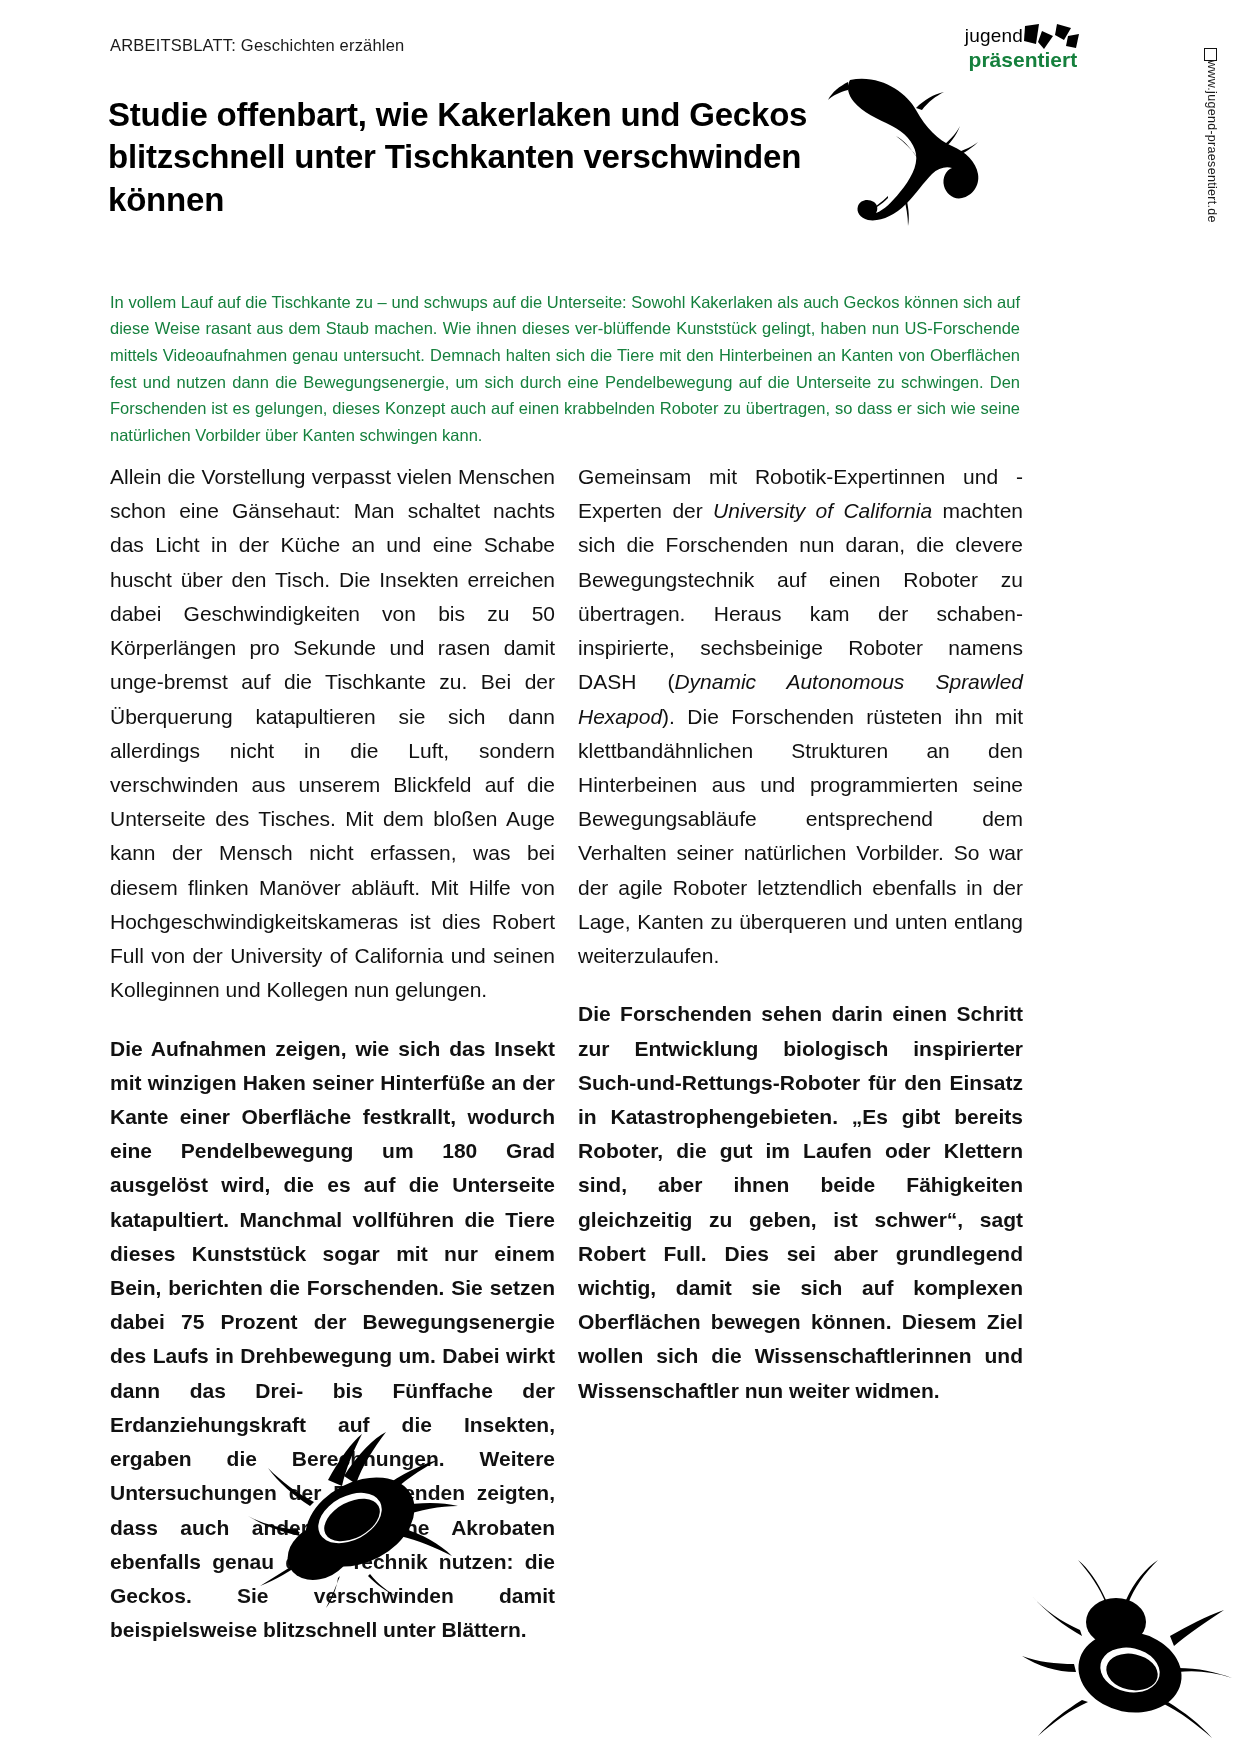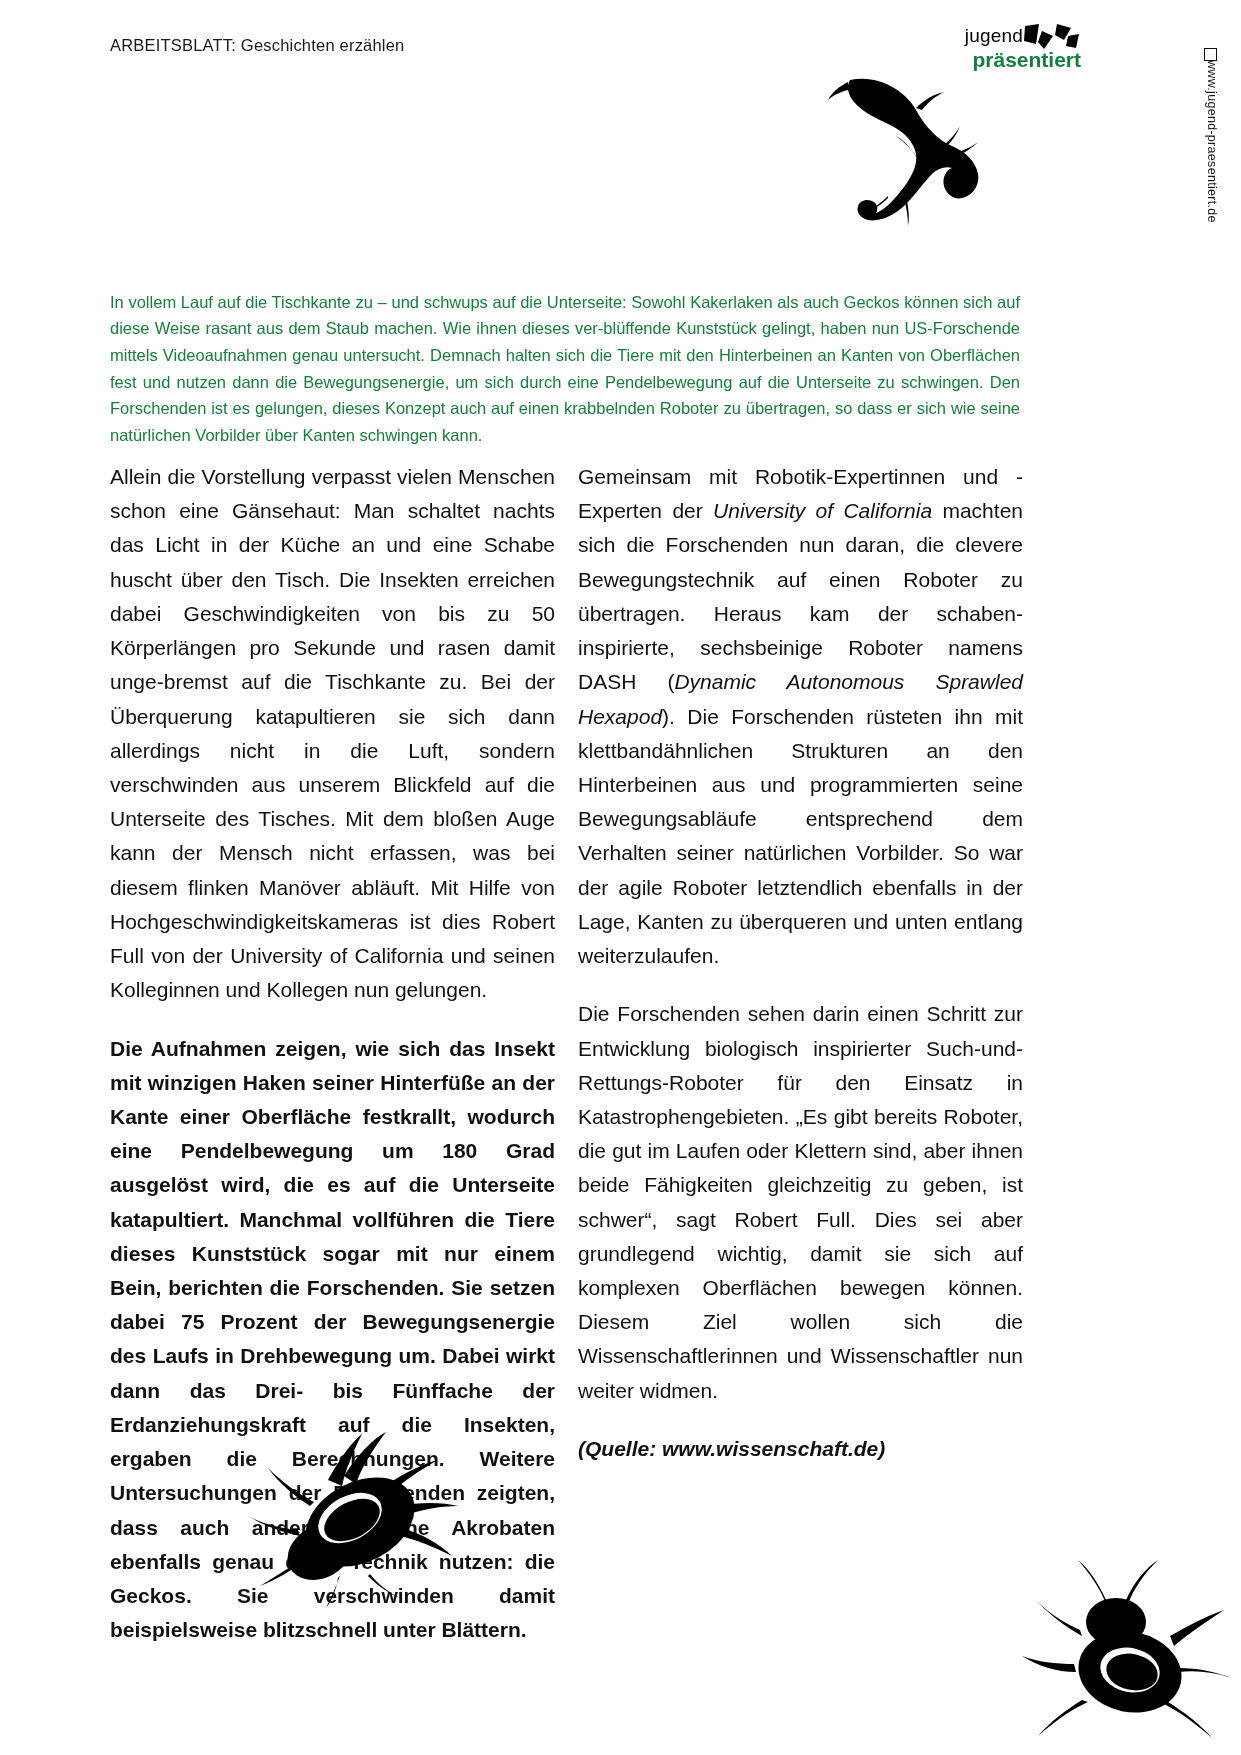--- a/index.html
+++ b/index.html
@@ -51,21 +51,21 @@
     position: absolute;
     right: 160px;
     top: 26px;
     width: 150px;
     height: 56px;
   }
   .logo-text {
     position: absolute;
     right: 0;
     top: 0;
-    text-align: right;
+    text-align: center;
     line-height: 1.05;
   }
   .logo-line1 {
     font-size: 19px;
     letter-spacing: 0.2px;
     color: #000;
     display: block;
     margin-right: 58px;
   }
   .logo-line2 {
@@ -156,20 +156,21 @@
     width: 215px;
     height: 200px;
   }
 </style>
 </head>
 <body>
 
 <div class="page">
 
   <div class="kicker">ARBEITSBLATT: Geschichten erzählen</div>
+  <h1 class="headline">Studie offenbart, wie Kakerlaken und Geckos blitzschnell unter Tischkanten verschwinden können</h1>
 
   <div class="logo">
     <div class="logo-text">
       <span class="logo-line1">jugend</span>
       <span class="logo-line2">präsentiert</span>
     </div>
     <svg class="logo-mark" viewBox="0 0 56 30">
       <polygon points="2,4 16,2 13,22 1,19" fill="#000"></polygon>
       <polygon points="19,9 30,14 21,27 15,20" fill="#000"></polygon>
       <polygon points="34,2 48,6 41,18 32,13" fill="#000"></polygon>
@@ -204,21 +205,20 @@
   <div class="col col-left">
     <p>Allein die Vorstellung verpasst vielen Menschen schon eine Gänsehaut: Man schaltet nachts das Licht in der Küche an und eine Schabe huscht über den Tisch. Die Insekten erreichen dabei Geschwindigkeiten von bis zu 50 Körperlängen pro Sekunde und rasen damit unge-bremst auf die Tischkante zu. Bei der Überquerung katapultieren sie sich dann allerdings nicht in die Luft, sondern verschwinden aus unserem Blickfeld auf die Unterseite des Tisches. Mit dem bloßen Auge kann der Mensch nicht erfassen, was bei diesem flinken Manöver abläuft. Mit Hilfe von Hochgeschwindigkeitskameras ist dies Robert Full von der University of California und seinen Kolleginnen und Kollegen nun gelungen.</p>
     <p>Die Aufnahmen zeigen, wie sich das Insekt mit winzigen Haken seiner Hinterfüße an der Kante einer Oberfläche festkrallt, wodurch eine Pendelbewegung um 180 Grad ausgelöst wird, die es auf die Unterseite katapultiert. Manchmal vollführen die Tiere dieses Kunststück sogar mit nur einem Bein, berichten die Forschenden. Sie setzen dabei 75 Prozent der Bewegungsenergie des Laufs in Drehbewegung um. Dabei wirkt dann das Drei- bis Fünffache der Erdanziehungskraft auf die Insekten, ergaben die Berechnungen. Weitere Untersuchungen der Forschenden zeigten, dass auch andere tierische Akrobaten ebenfalls genau diese Technik nutzen: die Geckos. Sie verschwinden damit beispielsweise blitzschnell unter Blättern.</p>
   </div>
 
   <div class="col col-right">
     <p>
       <span>Gemeinsam mit Robotik-Expertinnen und -Experten der </span><em>University of California</em><span> machten sich die Forschenden nun daran, die clevere Bewegungstechnik auf einen Roboter zu übertragen. Heraus kam der schaben-inspirierte, sechsbeinige Roboter namens DASH (</span><em>Dynamic Autonomous Sprawled Hexapod</em><span>). Die Forschenden rüsteten ihn mit klettbandähnlichen Strukturen an den Hinterbeinen aus und programmierten seine Bewegungsabläufe entsprechend dem Verhalten seiner natürlichen Vorbilder. So war der agile Roboter letztendlich ebenfalls in der Lage, Kanten zu überqueren und unten entlang weiterzulaufen.</span>
     </p>
     <p>Die Forschenden sehen darin einen Schritt zur Entwicklung biologisch inspirierter Such-und-Rettungs-Roboter für den Einsatz in Katastrophengebieten. „Es gibt bereits Roboter, die gut im Laufen oder Klettern sind, aber ihnen beide Fähigkeiten gleichzeitig zu geben, ist schwer“, sagt Robert Full. Dies sei aber grundlegend wichtig, damit sie sich auf komplexen Oberflächen bewegen können. Diesem Ziel wollen sich die Wissenschaftlerinnen und Wissenschaftler nun weiter widmen.</p>
-    <p class="src">(Quelle: www.wissenschaft.de)</p>
   </div>
 
   <svg class="roach-big" viewBox="0 0 250 210">
     <g fill="#000">
       <ellipse cx="128" cy="120" rx="58" ry="40" transform="rotate(-28 128 120)"></ellipse>
       <ellipse cx="88" cy="150" rx="34" ry="26" transform="rotate(-28 88 150)"></ellipse>
       <path d="M96 78 C108 56 120 40 130 32 C122 48 114 66 110 84 Z"></path>
       <path d="M112 74 C126 52 142 36 154 30 C142 46 130 64 124 82 Z"></path>
       <path d="M150 86 C170 72 190 62 206 58 C188 68 170 80 156 94 Z"></path>
       <path d="M166 104 C188 100 210 100 226 104 C208 104 188 108 170 114 Z"></path>

